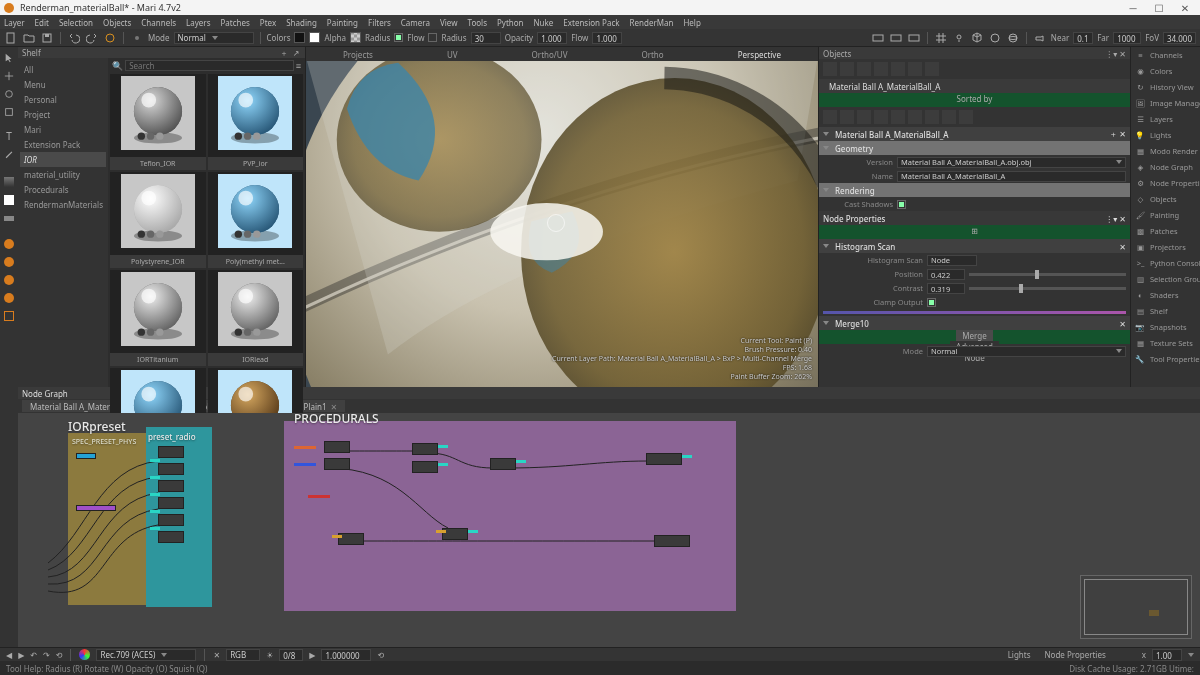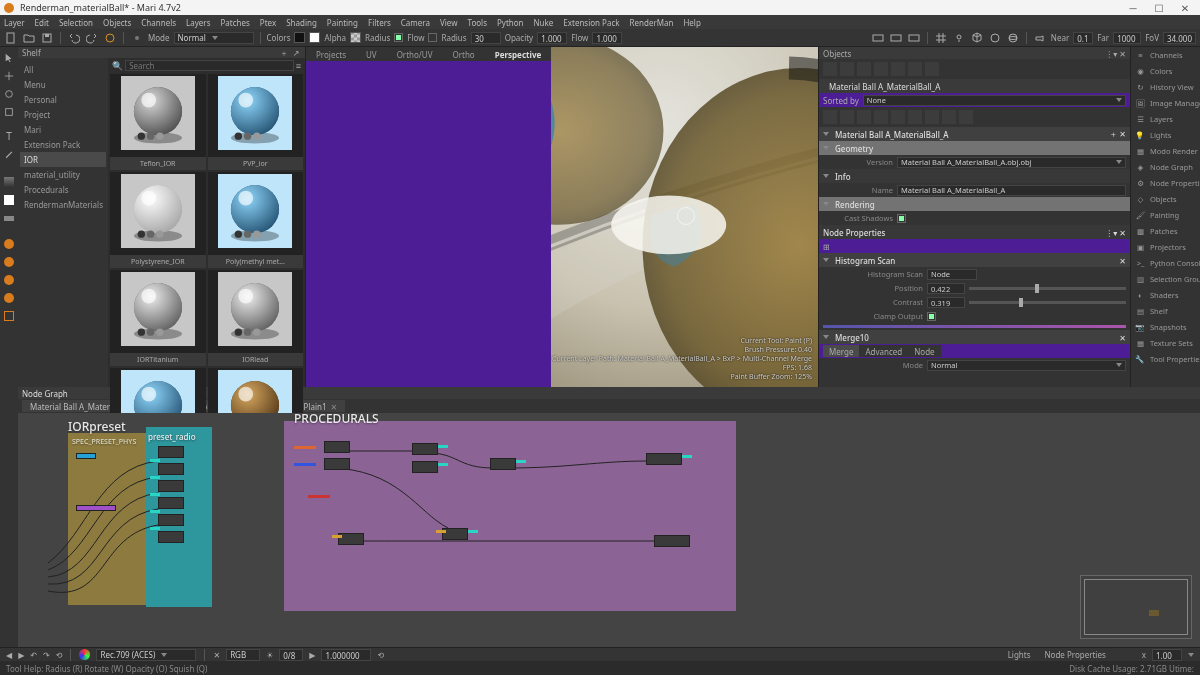--- a/index.html
+++ b/index.html
@@ -35,50 +35,50 @@
 
   .upper-row { height: 340px; display: flex; }
 
   
   .shelf-panel { width: 288px; background: #333; display: flex; flex-direction: column; border-right: 1px solid #222; }
   .shelf-head { height: 12px; background: #3a3a3a; display: flex; align-items: center; padding: 0 4px; gap: 2px; font-size: 8px; }
   .shelf-head .plus { width: 10px; height: 10px; display: flex; align-items: center; justify-content: center; }
   .shelf-body { flex: 1; display: flex; }
   .shelf-tree { width: 90px; background: #333; padding: 4px 2px; overflow: hidden; font-size: 8px; }
   .tree-item { padding: 2px 4px; color: #999; white-space: nowrap; }
-  .tree-item.sel { background: #4a4a4a; color: #ddd; }
+  .tree-item.sel { background: #4a4a4a; color: #ddd; font-style: italic; }
   .shelf-grid-wrap { flex: 1; display: flex; flex-direction: column; }
   .shelf-search { height: 14px; background: #2d2d2d; display: flex; align-items: center; padding: 0 4px; gap: 2px; }
   .shelf-search input { flex: 1; background: #2a2a2a; border: 1px solid #444; height: 11px; font-size: 8px; color: #ccc; padding: 0 3px; }
   .shelf-grid { flex: 1; display: grid; grid-template-columns: 1fr 1fr; gap: 2px; padding: 2px; overflow: auto; background: #2d2d2d; }
   .thumb { position: relative; height: 96px; background: #222; display: flex; flex-direction: column; }
   .thumb .tball { flex: 1; display: flex; align-items: center; justify-content: center; }
   .thumb .tcap { height: 13px; background: #3a3a3a; font-size: 7px; color: #aaa; text-align: center; padding-top: 2px; overflow: hidden; margin-top: 6px; }
   .ball-svg { width: 74px; height: 74px; }
 
   .shelf-tabs { height: 14px; background: #333; display: flex; align-items: center; font-size: 8px; border-top: 1px solid #222; }
   .shelf-tabs .stab { padding: 0 8px; height: 100%; display: flex; align-items: center; color: #999; }
   .shelf-tabs .stab.active { background: #3d3d3d; color: #ddd; }
 
   
-  .viewport { flex: 1; display: flex; flex-direction: row; background: #4c1d95; }
+  .viewport { flex: 1; display: flex; flex-direction: column; background: #15803d; }
   .viewport-tabs { height: 14px; display: flex; align-items: center; justify-content: space-around; font-size: 8px; background: #333; color: #999; }
   .viewport-tabs .vt { padding: 0 10px; }
-  .viewport-tabs .vt.active { color: #ddd; font-weight: bold; }
+  .viewport-tabs .vt.active { color: #ddd; }
   .viewport-canvas { flex: 1; position: relative; background: linear-gradient(135deg, #2c3238, #55606a); overflow: hidden; }
   .vp-svg { position: absolute; inset: 0; width: 100%; height: 100%; }
   .crosshair { position: absolute; left: 47%; top: 47%; width: 18px; height: 18px; border: 1px solid rgba(255,255,255,0.6); border-radius: 50%; }
   .vp-hud { position: absolute; right: 6px; bottom: 6px; text-align: right; font-size: 7px; color: #ccc; line-height: 1.3; text-shadow: 0 0 2px #000; }
 
   
   .props { width: 312px; background: #333; display: flex; flex-direction: column; border-left: 1px solid #222; font-size: 8px; }
   .props-head { height: 12px; background: #3a3a3a; display: flex; align-items: center; padding: 0 4px; justify-content: space-between; }
   .props-body { flex: 1; overflow: auto; }
   .pp-row { display: flex; align-items: center; height: 14px; padding: 0 4px; gap: 4px; }
-  .pp-row.dark { background: #4c1d95; }
+  .pp-row.dark { background: #14532d; flex-direction: column; }
   .pp-row.hdr { background: #404040; color: #ddd; font-weight: 500; }
   .pp-label { width: 70px; text-align: right; color: #888; font-size: 7.5px; }
   .pp-label-l { width: 100px; text-align: right; color: #888; font-size: 7.5px; }
   .pp-field { flex: 1; background: #2a2a2a; border: 1px solid #444; height: 11px; color: #ccc; padding: 0 3px; font-size: 7.5px; display: flex; align-items: center; }
   .pp-select { flex: 1; background: #2a2a2a; border: 1px solid #444; height: 11px; color: #ccc; padding: 0 3px; font-size: 7.5px; display: flex; align-items: center; justify-content: space-between; }
   .pp-slider-row { display: flex; align-items: center; gap: 4px; flex: 1; }
   .pp-valbox { width: 38px; background: #2a2a2a; border: 1px solid #444; height: 11px; color: #ccc; font-size: 7.5px; padding: 0 3px; }
   .pp-slider { flex: 1; height: 3px; background: #555; position: relative; }
   .pp-slider .kn { position: absolute; top: -3px; width: 4px; height: 9px; background: #aaa; }
   .pp-tri { width: 0; height: 0; border-left: 3px solid transparent; border-right: 3px solid transparent; border-top: 4px solid #888; margin-right: 2px; }
@@ -578,21 +578,21 @@
             <ellipse cx="235" cy="170" rx="55" ry="28" fill="#f8f7f1" opacity="0.85"></ellipse>
 
             <path d="M350 20 A 180 180 0 0 1 520 250" stroke="#1a1a16" stroke-width="22" fill="none" opacity="0.55"></path>
           </svg>
           <div class="crosshair"></div>
           <div class="vp-hud">
             <div>Current Tool: Paint (P)</div>
             <div>Brush Pressure: 0.40</div>
             <div>Current Layer Path: Material Ball A_MaterialBall_A &gt; BxP &gt; Multi-Channel Merge</div>
             <div>FPS: 1.68</div>
-            <div>Paint Buffer Zoom: 125%</div>
+            <div>Paint Buffer Zoom: 262%</div>
           </div>
         </div>
       </div>
 
       <div class="props">
         <div class="props-head">
           <span>Objects</span>
           <span>⋮▾ ✕</span>
         </div>
         <div class="pp-ico-row">
@@ -635,24 +635,20 @@
           <div class="pp-row hdr" style="background:#737373">
               <span class="pp-tri"></span>
               <span>Geometry</span>
             </div>
           <div class="pp-row">
               <span class="pp-label">Version</span>
               <div class="pp-select">
                 <span>Material Ball A_MaterialBall_A.obj.obj</span>
                 <span class="caret"></span>
               </div>
-            </div>
-          <div class="pp-row hdr" style="background:#383838">
-              <span class="pp-tri"></span>
-              <span>Info</span>
             </div>
           <div class="pp-row">
               <span class="pp-label">Name</span>
               <div class="pp-field">
                 <span>Material Ball A_MaterialBall_A</span>
               </div>
             </div>
           <div class="pp-row hdr" style="background:#737373">
               <span class="pp-tri"></span>
               <span>Rendering</span>

